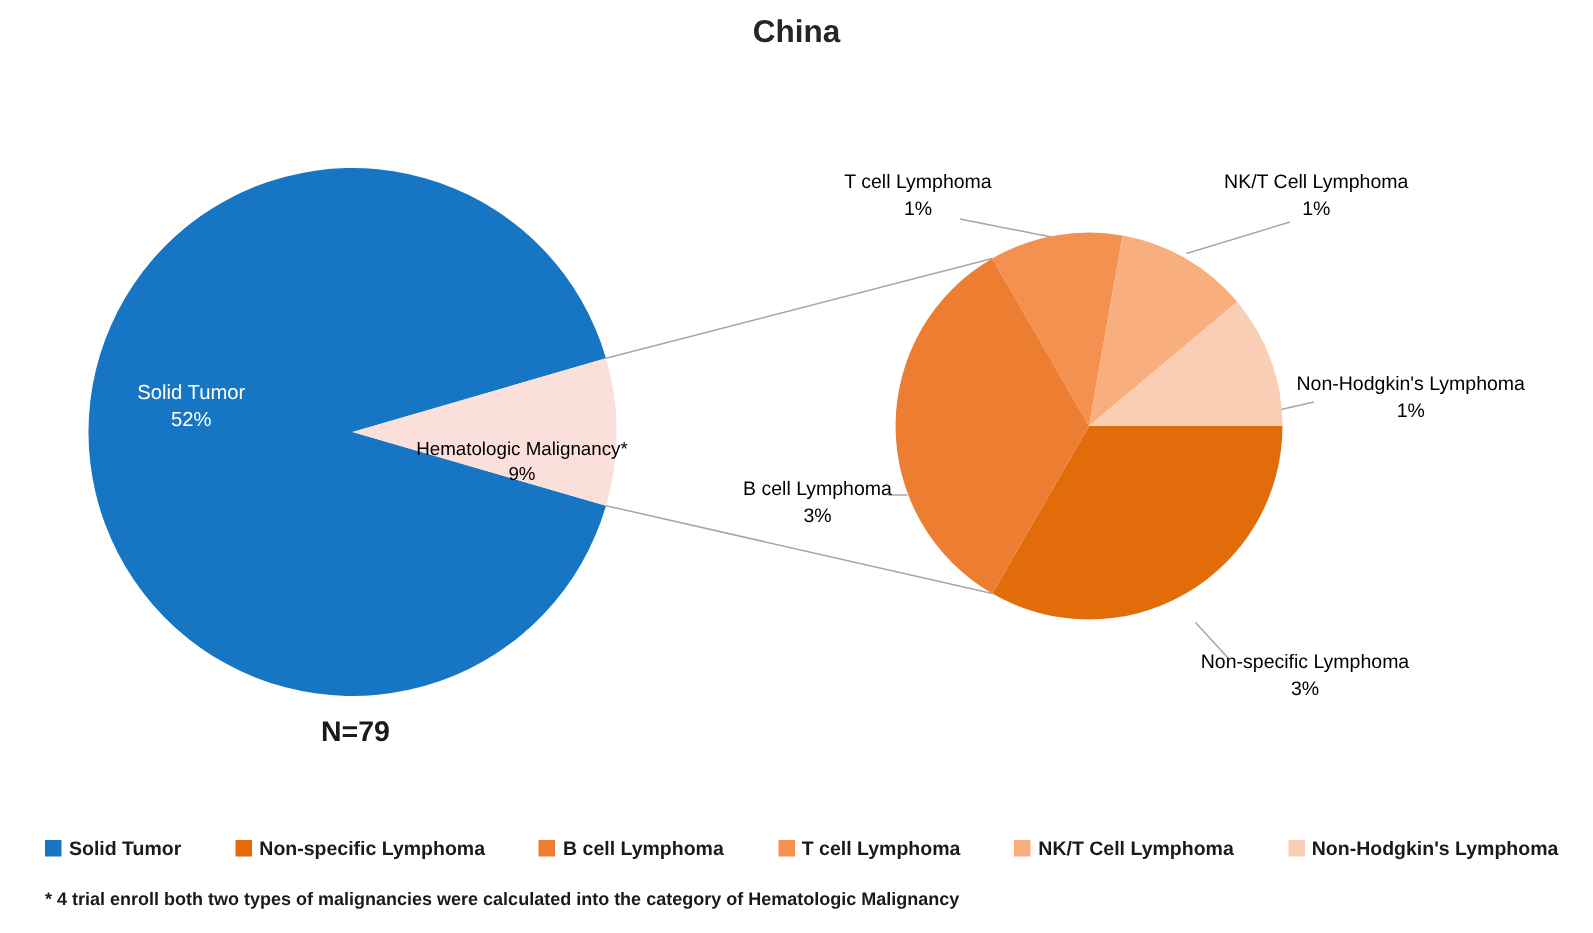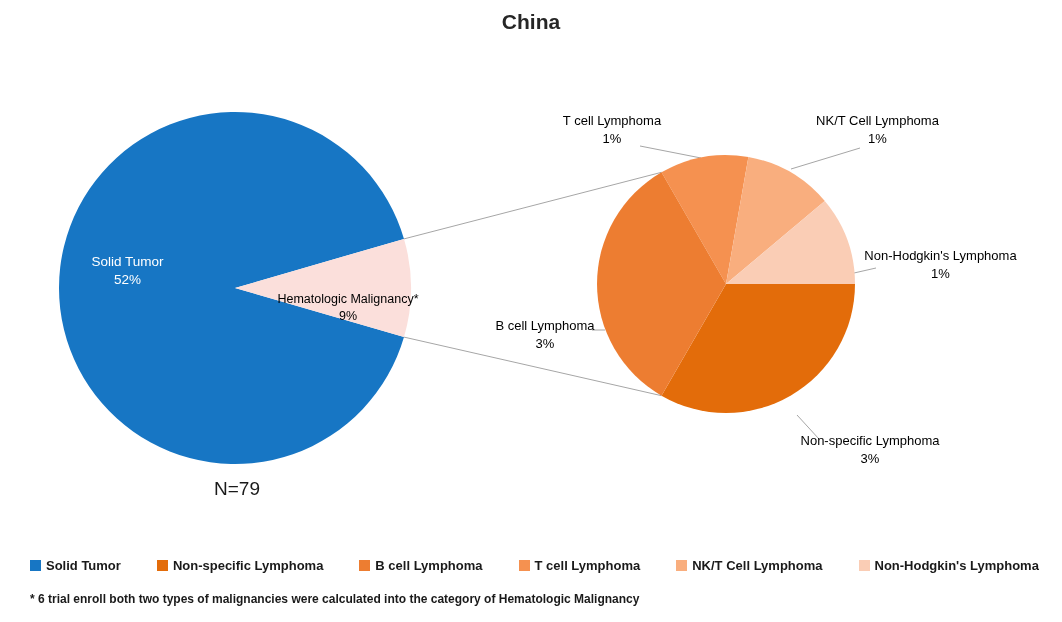--- a/index.html
+++ b/index.html
@@ -5,21 +5,21 @@
   * { margin:0; padding:0; box-sizing:border-box; }
   html,body { background:#ffffff; font-family:"Liberation Sans", sans-serif; }
   .canvas { position:relative; width:1062px; height:622px; background:#ffffff; overflow:hidden; }
   #pies { position:absolute; left:0; top:0; }
   .chart-title { position:absolute; top:10px; left:0; width:100%; text-align:center;
                  font-size:21px; font-weight:bold; color:#262626; }
   .lbl { position:absolute; text-align:center; font-size:13px; line-height:1.35; color:#000; }
   .lbl.white { color:#ffffff; font-size:13.5px; }
   .lbl.small { font-size:12.5px; }
   .n-label { position:absolute; left:162px; top:478px; width:150px; text-align:center;
-             font-size:19px; font-weight:400; color:#1a1a1a; }
+             font-size:19px; font-weight:700; color:#1a1a1a; }
   .legend { position:absolute; left:30px; top:558px; display:flex; gap:36px; align-items:center; }
   .legend-item { display:flex; align-items:center; gap:5px; font-size:13px; font-weight:600; color:#1a1a1a; white-space:nowrap; }
   .swatch { width:11px; height:11px; display:inline-block; flex:0 0 auto; }
   .footnote { position:absolute; left:30px; top:592px; font-size:12px; font-weight:bold; color:#1a1a1a; }
 </style>
 </head>
 <body>
 
 <div class="canvas">
 
@@ -99,15 +99,15 @@
     <div class="legend-item">
       <span class="swatch" style="background-color: rgb(249, 174, 126);"></span>
       <span>NK/T Cell Lymphoma</span>
     </div>
     <div class="legend-item">
       <span class="swatch" style="background-color: rgb(250, 205, 181);"></span>
       <span>Non-Hodgkin's Lymphoma</span>
     </div>
   </div>
 
-  <div class="footnote">* 6 trial enroll both two types of  malignancies were calculated into the category of Hematologic Malignancy</div>
+  <div class="footnote">* 4 trial enroll both two types of  malignancies were calculated into the category of Hematologic Malignancy</div>
 
 </div>
 
 </body></html>

